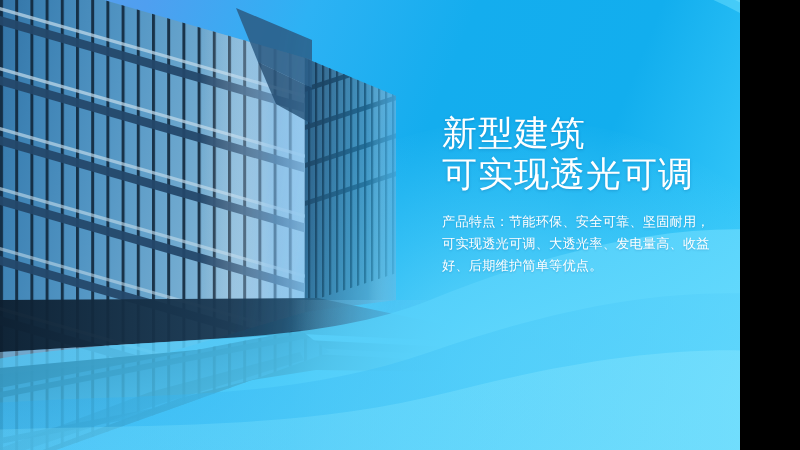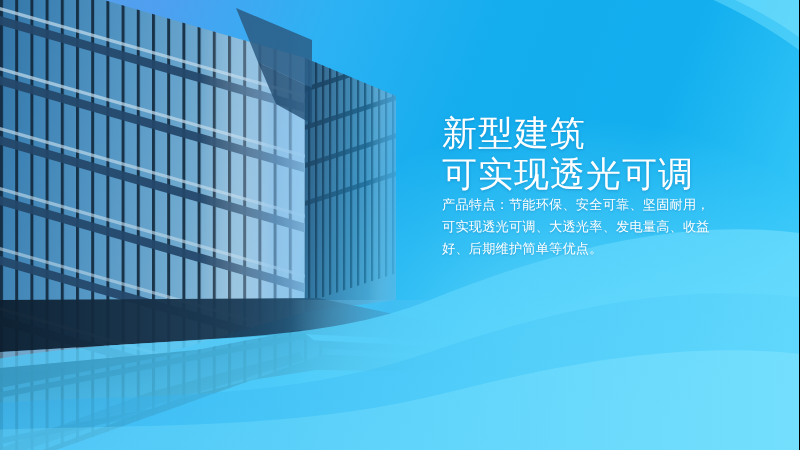--- a/index.html
+++ b/index.html
@@ -2,21 +2,21 @@
 <html><head>
 <meta charset="utf-8">
 <style>
   html, body {
     margin: 0;
     padding: 0;
     background: #000;
   }
   #banner {
     position: relative;
-    width: 799px;
+    width: 740px;
     height: 450px;
     overflow: hidden;
     font-family: "Liberation Sans", "DejaVu Sans", sans-serif;
     background: #11aeee;
   }
 
   
   .bg-base {
     position: absolute;
     inset: 0;
@@ -71,20 +71,21 @@
     color: #ffffff;
     font-size: 35px;
     line-height: 41px;
     font-weight: 400;
     letter-spacing: 1px;
     text-shadow: 0 1px 3px rgba(10,80,140,0.30);
     white-space: nowrap;
   }
   .headline .ln { display: block; }
   .subcopy {
+    margin-top: 17px;
     color: #ffffff;
     font-size: 13.2px;
     line-height: 22px;
     letter-spacing: 0.2px;
     width: 278px;
     text-shadow: 0 1px 2px rgba(10,80,140,0.25);
   }
 </style>
 </head>
 <body>

